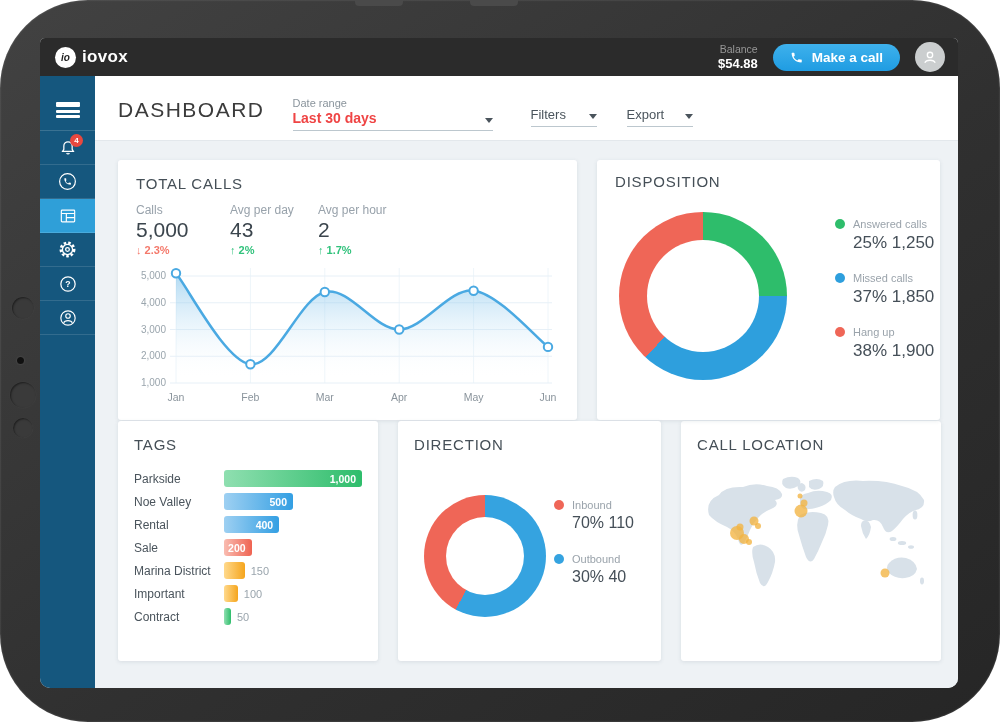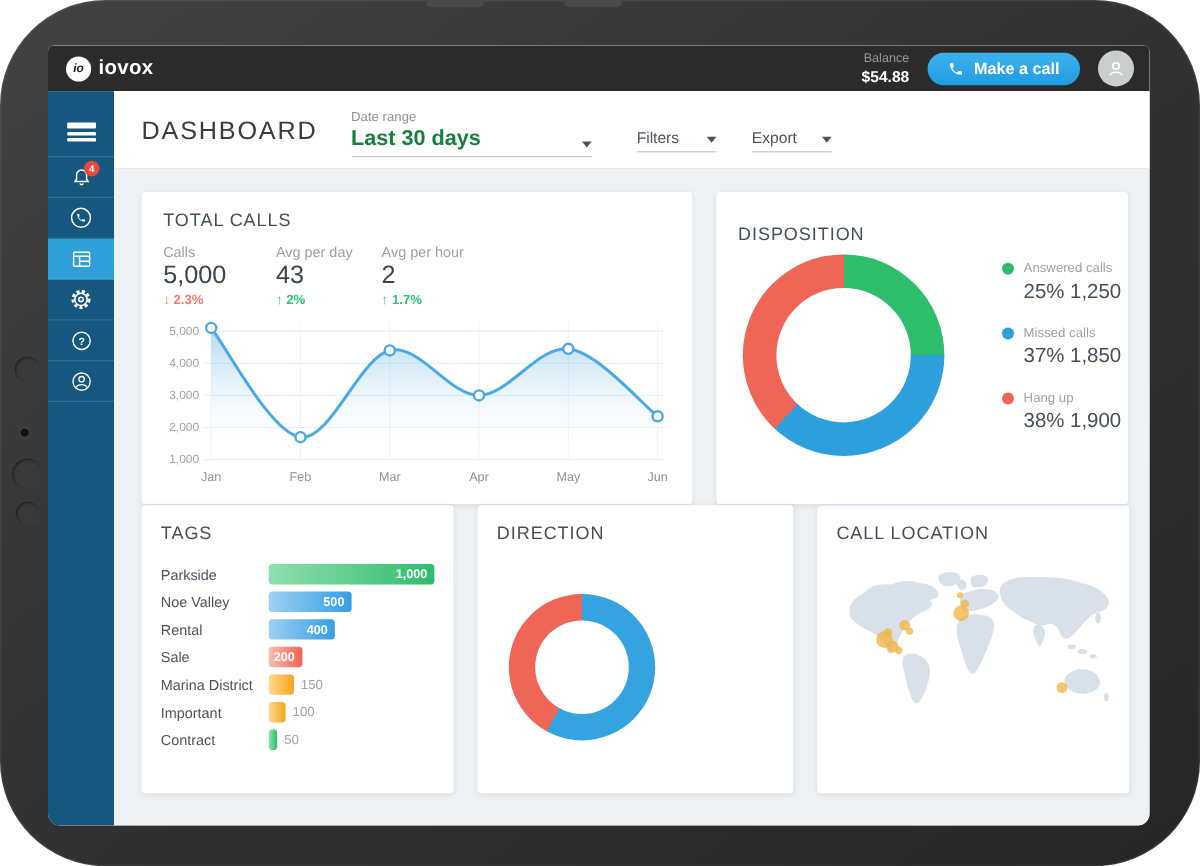--- a/index.html
+++ b/index.html
@@ -35,21 +35,21 @@
   .side-item.active{background:#2f9fd8;}
   .side-item svg{display:block;}
   .badge{position:absolute;top:3px;right:12px;min-width:13px;height:13px;border-radius:7px;background:#e8483f;color:#fff;font-size:8px;font-weight:bold;display:flex;align-items:center;justify-content:center;}
 
   .main{flex:1;display:flex;flex-direction:column;min-width:0;background:#eef2f5;}
   .page-header{height:55px;flex:0 0 55px;background:#fff;border-bottom:1px solid #e3e8ec;display:flex;align-items:flex-end;padding:0 0 9px 23px;}
   .page-title{font-size:21px;letter-spacing:1.5px;color:#3b3b3b;margin-right:28px;align-self:center;margin-top:12px;}
   .ctl{border-bottom:1px solid #bcc7ce;display:flex;align-items:flex-end;justify-content:space-between;padding-bottom:4px;cursor:pointer;}
   .date-ctl{width:200px;margin-right:38px;}
   .date-block .ctl-label{font-size:11px;color:#8a949c;margin-bottom:1px;}
-  .date-value{font-size:18px;font-weight:bold;color:#15803d;}
+  .date-value{font-size:14px;font-weight:bold;color:#ef4444;}
   .small-ctl{width:66px;margin-right:30px;font-size:13px;color:#4a545c;align-self:flex-end;margin-bottom:4px;}
   .caret{width:0;height:0;border-left:4.5px solid transparent;border-right:4.5px solid transparent;border-top:5px solid #4a545c;margin-bottom:3px;}
 
   .content{padding:19px 17px 0 23px;}
   .row{display:flex;gap:20px;}
   .row2{margin-top:1px;}
   .card{background:#fff;border-radius:3px;box-shadow:0 1px 4px rgba(60,80,100,.12);box-sizing:border-box;}
   .card-title{font-size:15px;color:#454f57;letter-spacing:.8px;}
 
   
@@ -57,21 +57,21 @@
   .stats{display:flex;margin-top:11px;}
   .stat{width:94px;}
   .stat:nth-child(2){width:88px;}
   .stat-label{font-size:12px;color:#98a2ab;}
   .stat-value{font-size:21px;color:#3b454d;margin-top:1px;}
   .stat-delta{font-size:11px;font-weight:bold;margin-top:2px;}
   .stat-delta.down{color:#f4796b;}
   .stat-delta.up{color:#31c27c;}
 
   
-  .disp-card{width:343px;height:260px;padding:27px 18px;position:relative;}
+  .disp-card{width:343px;height:260px;padding:13px 18px;position:relative;}
   .donut{position:relative;border-radius:50%;}
   .donut::after{content:"";position:absolute;background:#fff;border-radius:50%;}
   .donut-lg{width:168px;height:168px;position:absolute;left:22px;top:52px;}
   .donut-lg::after{inset:28px;}
   .donut-sm{width:122px;height:122px;position:absolute;left:26px;top:74px;}
   .donut-sm::after{inset:22px;}
   .legend{position:absolute;display:flex;flex-direction:column;gap:19px;}
   .legend-disposition{left:238px;top:58px;}
   .legend-direction{left:156px;top:78px;gap:21px;}
   .legend-head{display:flex;align-items:center;gap:8px;}
@@ -374,20 +374,36 @@
                       <div class="tag-bar bar-green" style="width: 5%;"></div>
                       <span class="tag-out">50</span>
                     </div>
                   </div>
                 </div>
             </div>
 
             <div class="card dir-card">
               <div class="card-title">DIRECTION</div>
               <div class="donut donut-sm" id="donut-direction" style="background: conic-gradient(rgb(53, 163, 224) 0%, rgb(53, 163, 224) 58%, rgb(239, 102, 87) 58%, rgb(239, 102, 87) 100%);"></div>
+              <div class="legend legend-direction" id="legend-direction">
+                  <div>
+                    <div class="legend-head">
+                      <span class="legend-dot" style="background: rgb(239, 102, 87);"></span>
+                      <span class="legend-label">Inbound</span>
+                    </div>
+                    <div class="legend-value">70% 110</div>
+                  </div>
+                  <div>
+                    <div class="legend-head">
+                      <span class="legend-dot" style="background: rgb(53, 163, 224);"></span>
+                      <span class="legend-label">Outbound</span>
+                    </div>
+                    <div class="legend-value">30% 40</div>
+                  </div>
+                </div>
             </div>
 
             <div class="card loc-card">
               <div class="card-title">CALL LOCATION</div>
               <div class="map-wrap">
                 <svg id="world-map" width="228" height="130" viewBox="0 0 228 130">
                   <g class="land">
                     <path d="M12 46 Q8 32 22 26 Q28 17 46 18 Q58 13 70 17 Q82 18 85 25 Q86 30 78 31 Q83 36 74 40 Q66 43 61 49 Q56 54 53 61 Q50 69 47 74 Q43 79 41 70 Q38 62 30 58 Q18 53 12 46 Z"></path>
                     <path d="M86 10 Q94 6 101 9 Q106 13 101 17 Q95 21 89 19 Q83 15 86 10 Z"></path>
                     <path d="M56 78 Q63 73 71 78 Q79 83 78 93 Q76 104 71 113 Q67 121 63 114 Q59 104 57 93 Q54 84 56 78 Z"></path>

